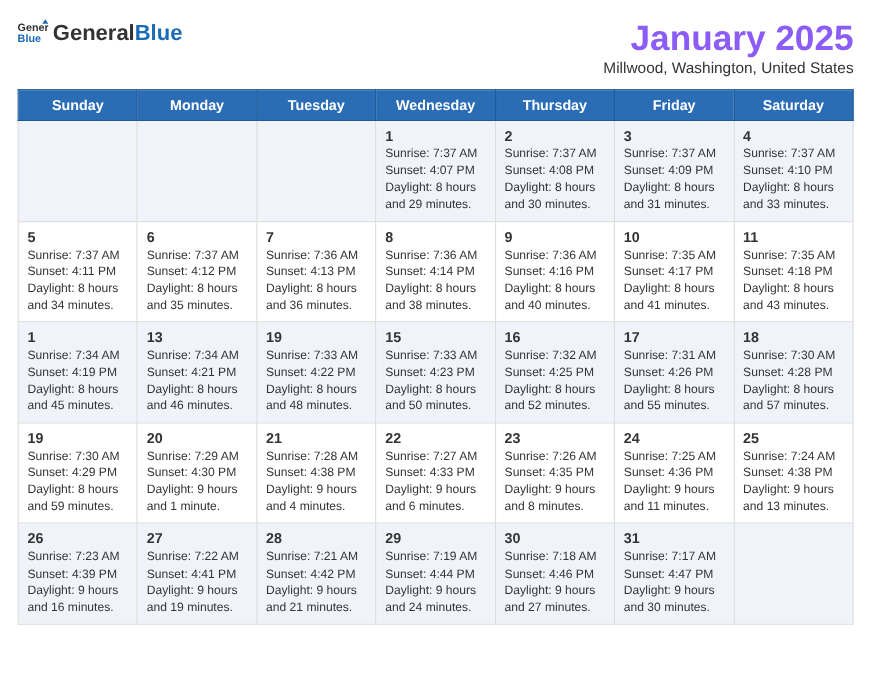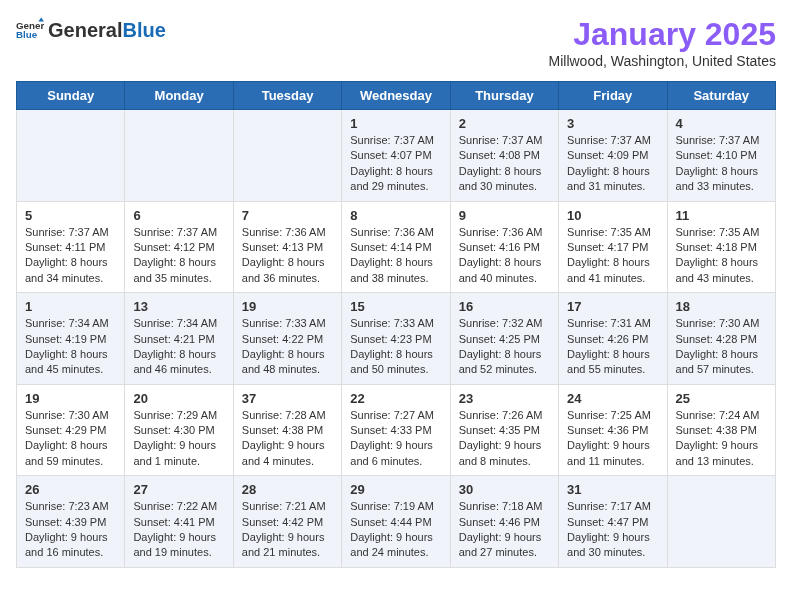--- a/index.html
+++ b/index.html
@@ -236,21 +236,21 @@
 Sunset: 4:29 PM
 Daylight: 8 hours and 59 minutes.</div>
         </td>
         <td>
           <span class="day-number">20</span>
           <div class="day-content" style="white-space: pre-line;">Sunrise: 7:29 AM
 Sunset: 4:30 PM
 Daylight: 9 hours and 1 minute.</div>
         </td>
         <td>
-          <span class="day-number">37</span>
+          <span class="day-number">21</span>
           <div class="day-content" style="white-space: pre-line;">Sunrise: 7:28 AM
 Sunset: 4:38 PM
 Daylight: 9 hours and 4 minutes.</div>
         </td>
         <td>
           <span class="day-number">22</span>
           <div class="day-content" style="white-space: pre-line;">Sunrise: 7:27 AM
 Sunset: 4:33 PM
 Daylight: 9 hours and 6 minutes.</div>
         </td>

